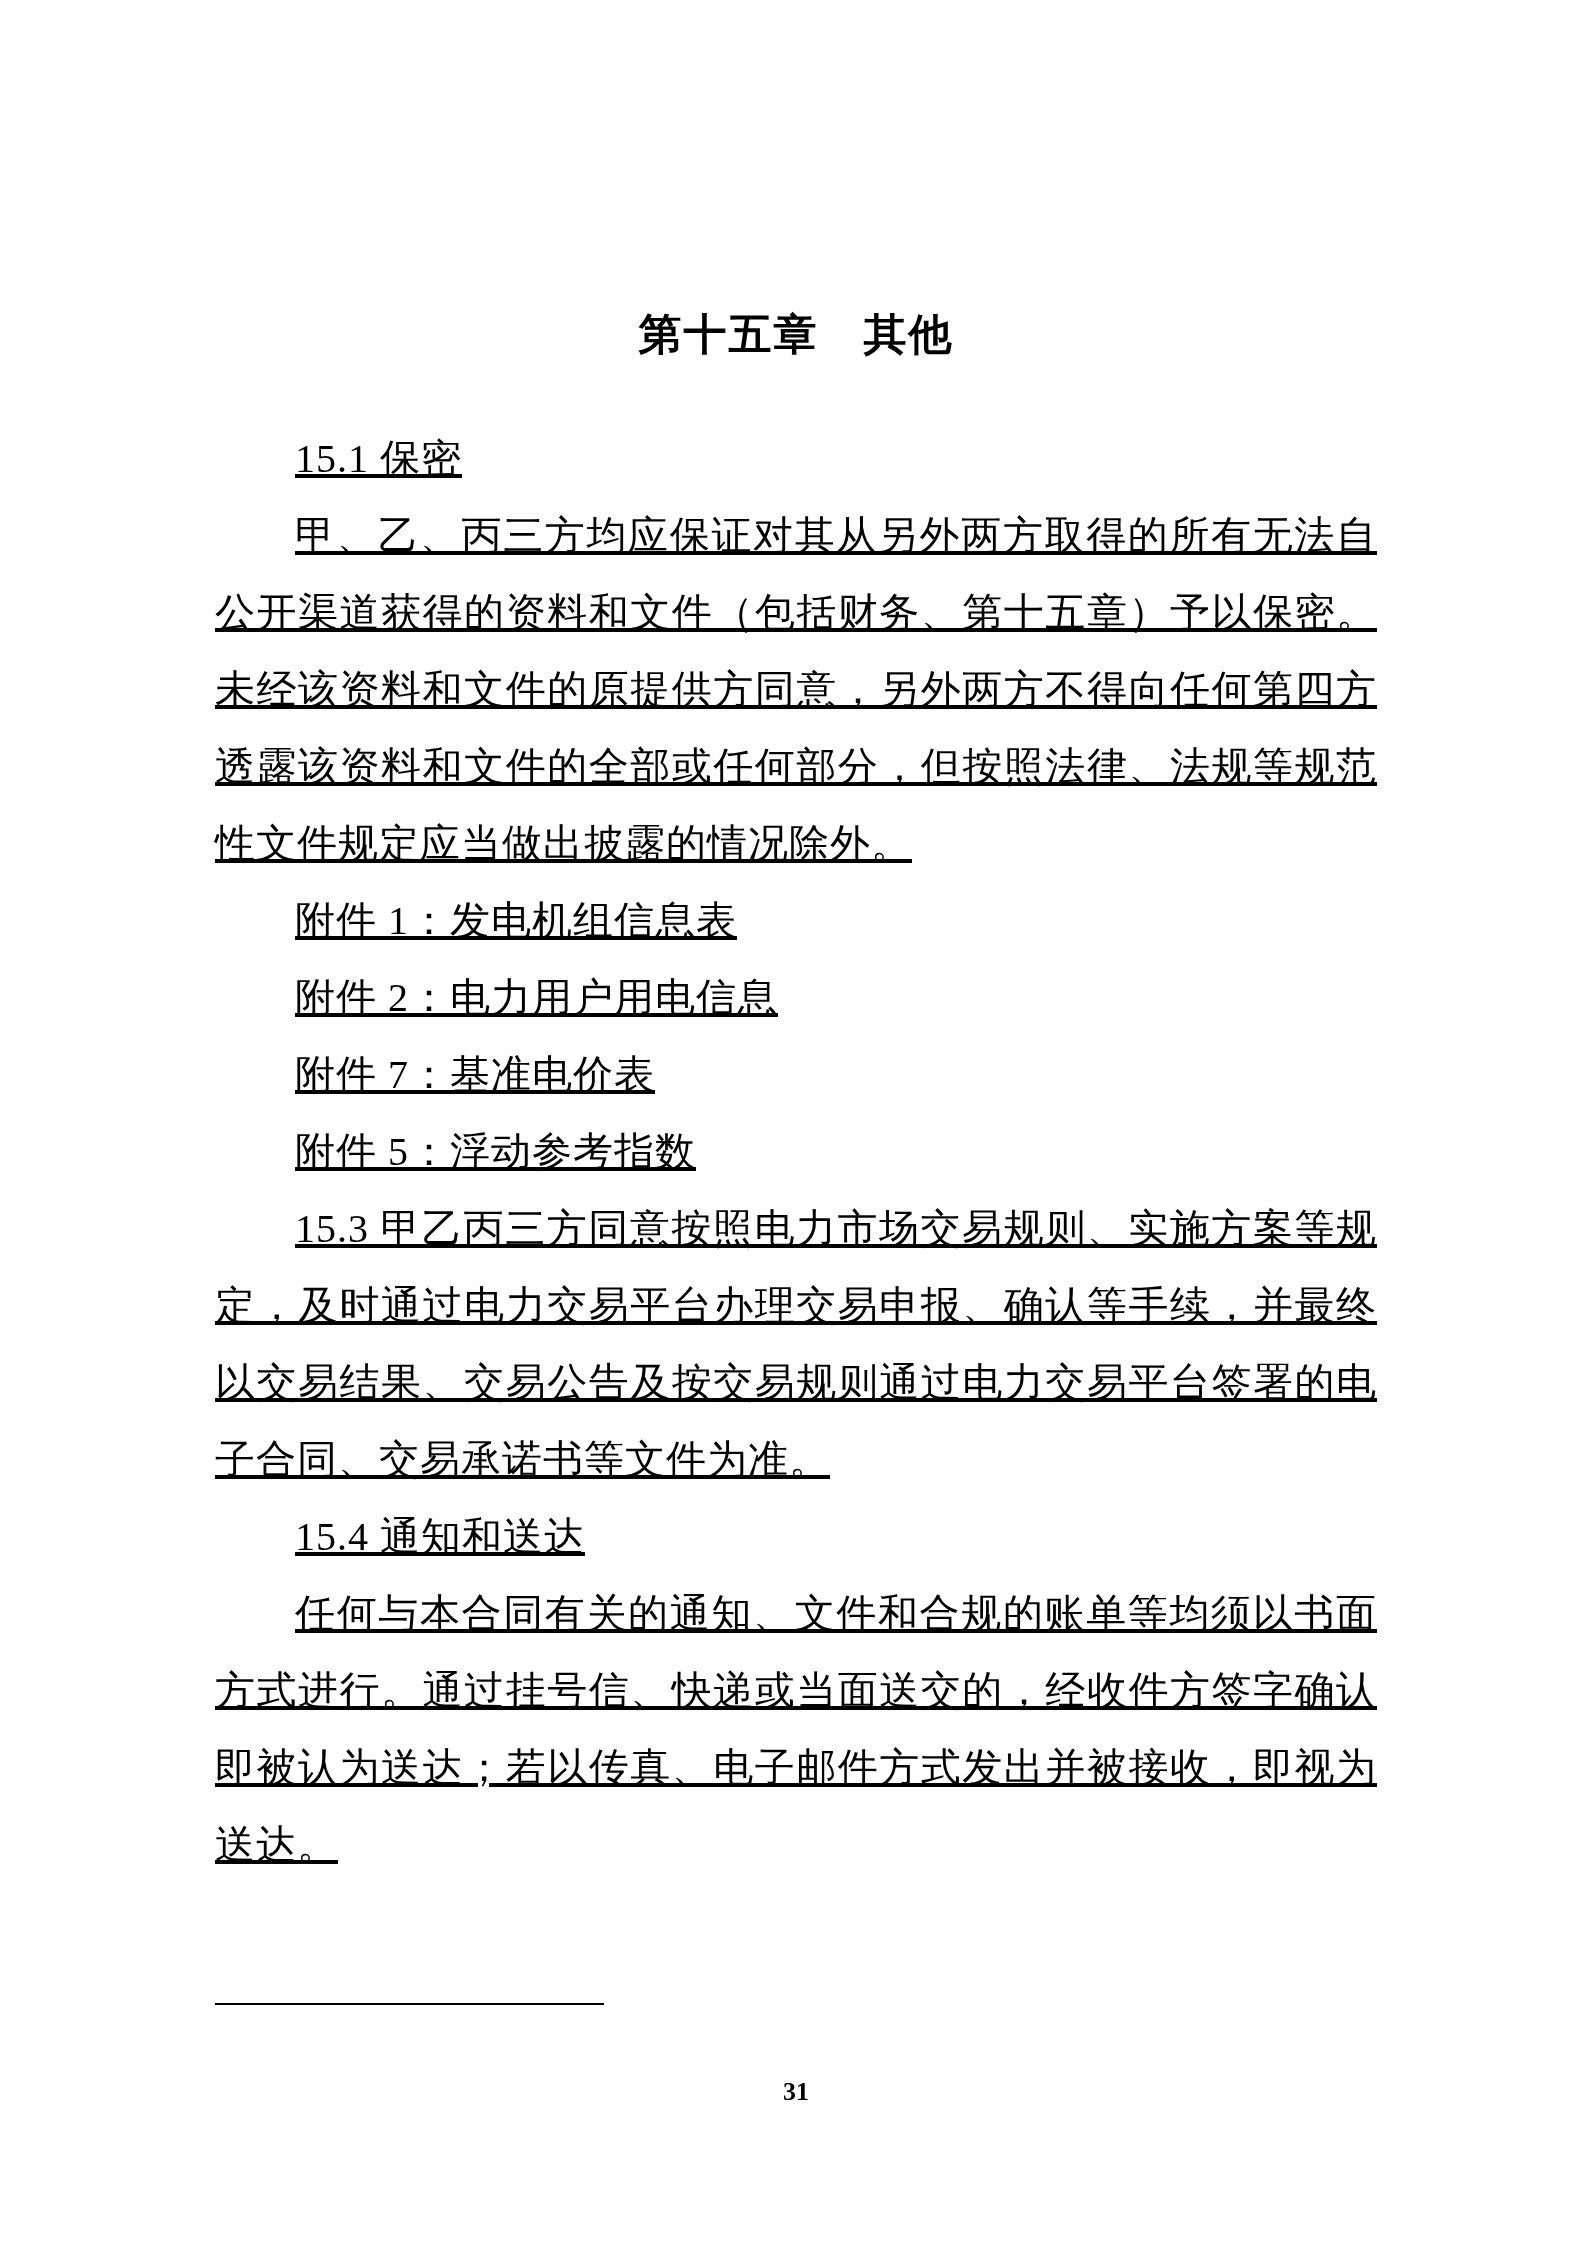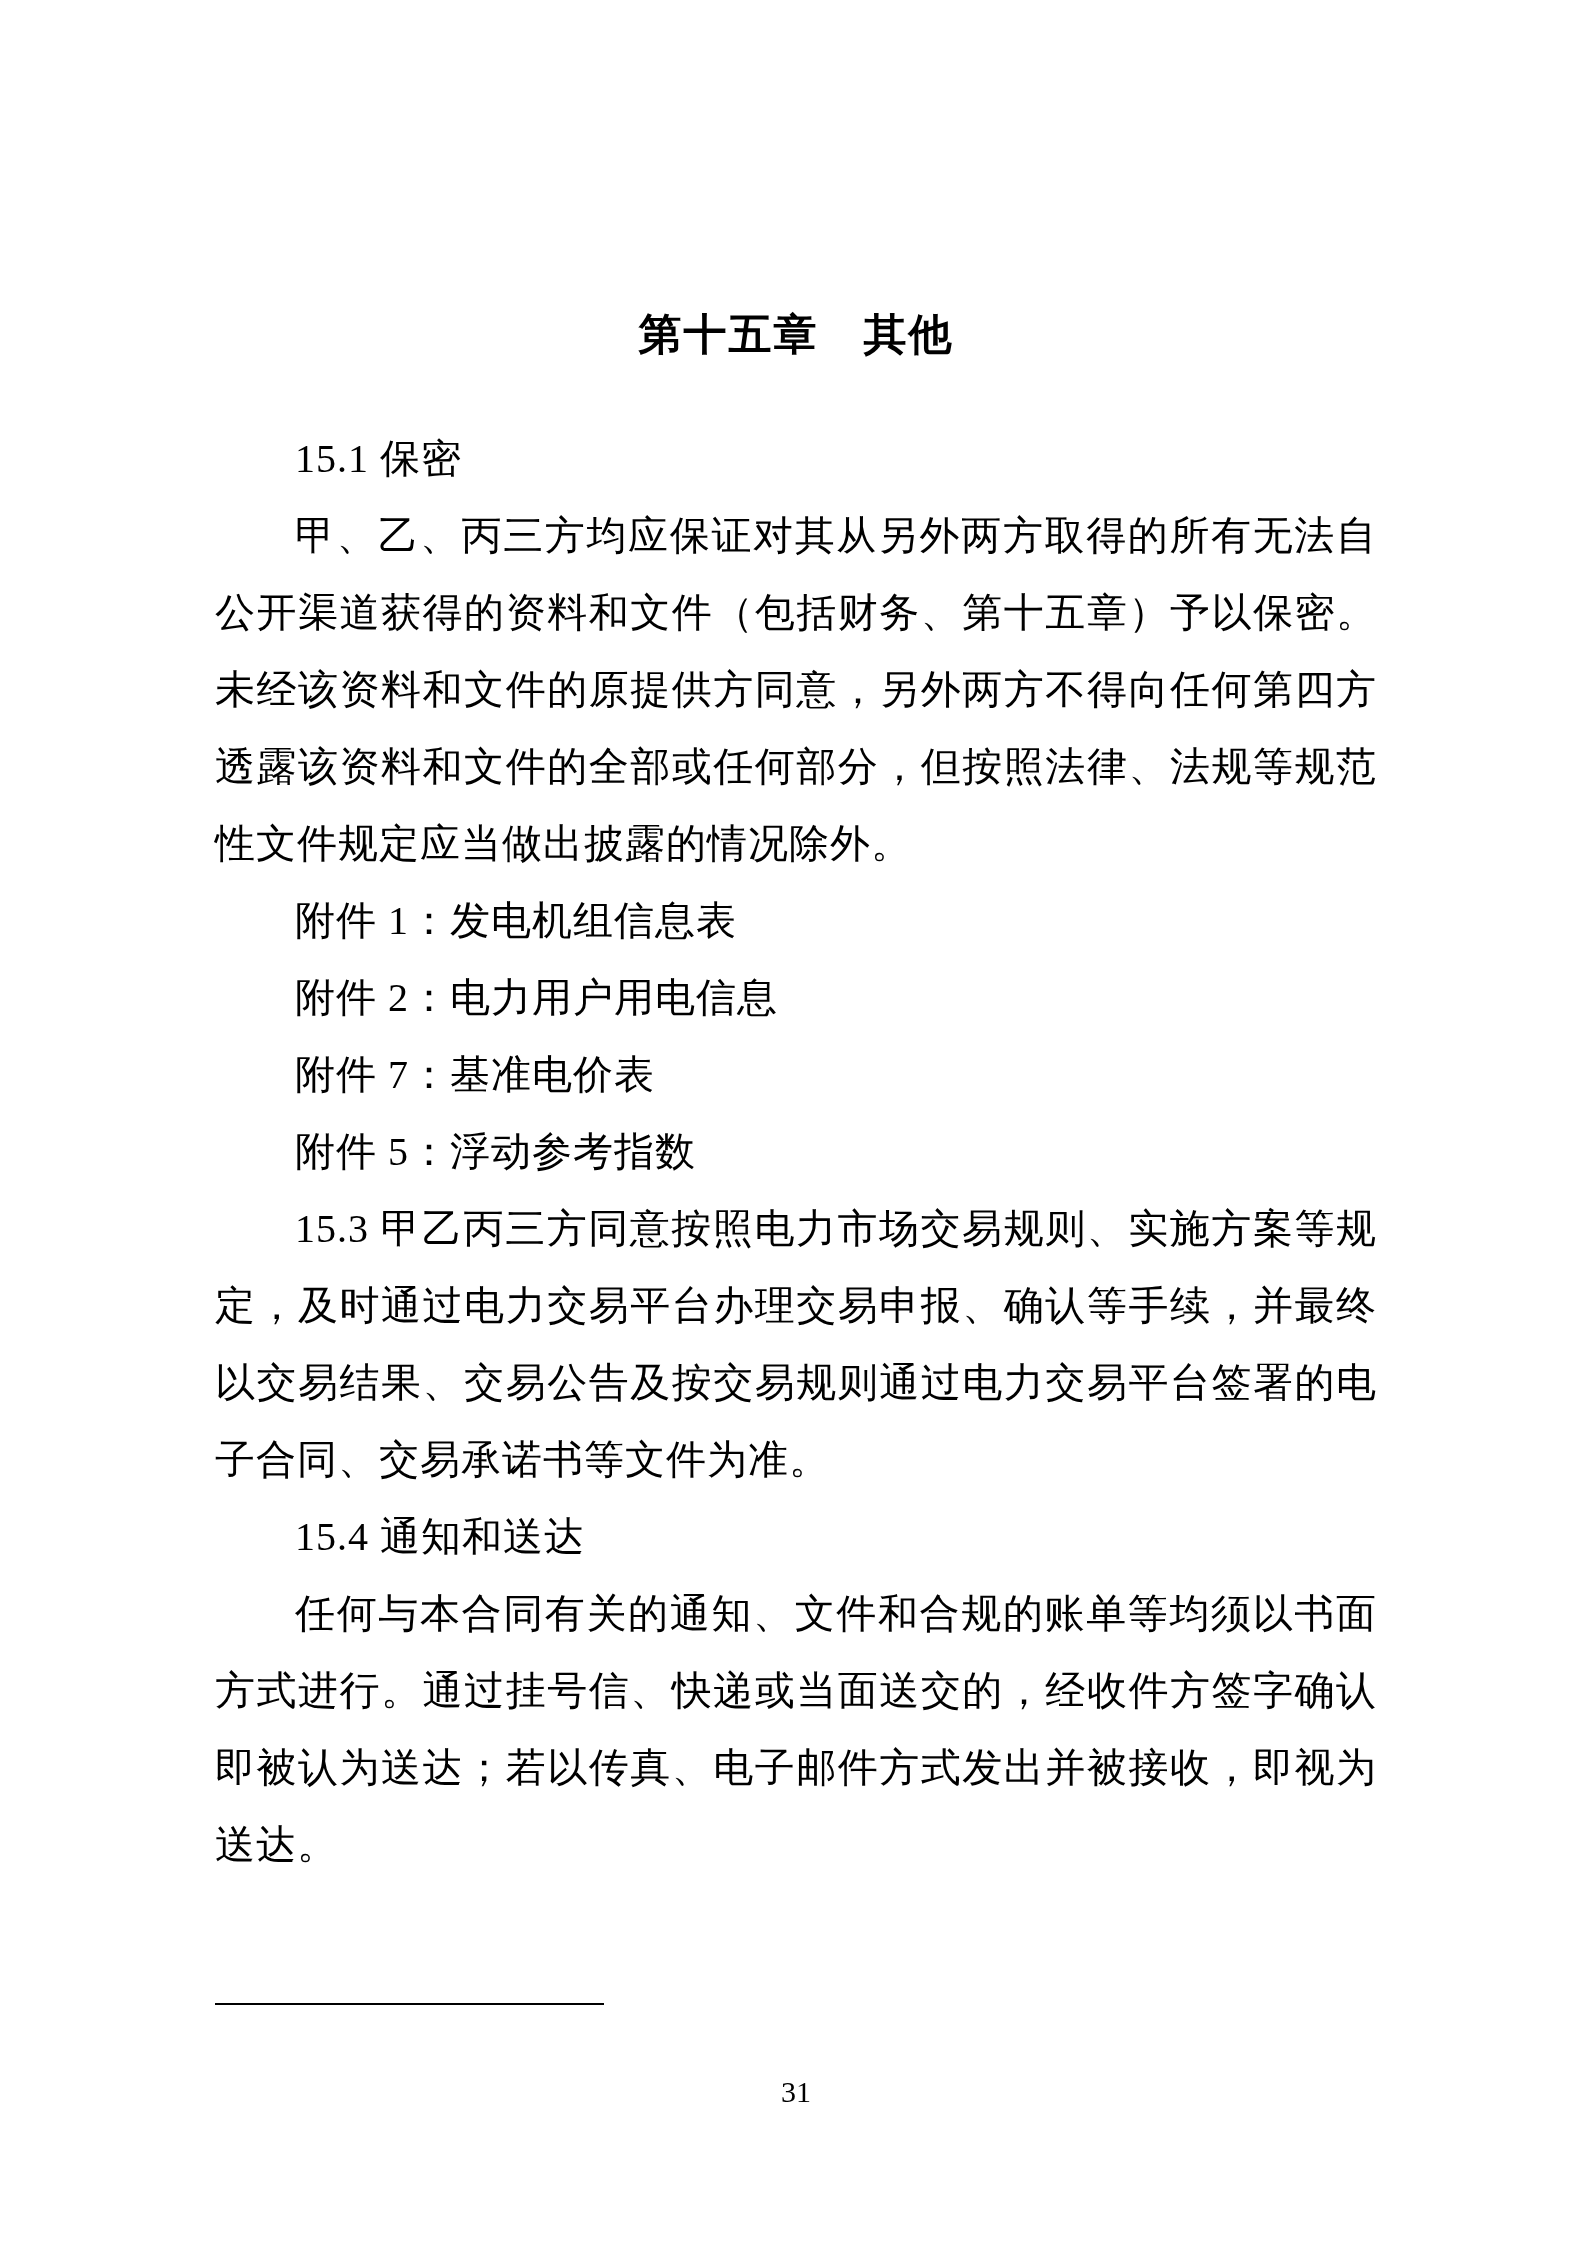--- a/index.html
+++ b/index.html
@@ -27,20 +27,21 @@
   }
   .content {
     position: absolute;
     left: 215px;
     top: 420px;
     width: 1162px;
     font-size: 40px;
     line-height: 77px;
     text-align: justify;
     letter-spacing: 1px;
+    text-decoration: underline;
   }
   .content p {
     text-indent: 2em;
     margin: 0;
   }
   .fn-ref {
     font-size: 26px;
     line-height: 0;
     position: relative;
     top: -0.55em;
@@ -69,22 +70,23 @@
     position: relative;
     top: -0.5em;
     padding-right: 8px;
   }
   .page-number {
     position: absolute;
     left: 215px;
     top: 2074px;
     width: 1162px;
     text-align: center;
-    font-size: 30px;
+    font-size: 26px;
     line-height: 36px;
+    font-weight: bold;
   }
 </style>
 </head>
 <body>
 
 <div class="page">
 
   <div class="chapter-title">第十五章　其他</div>
 
   <div class="content">

